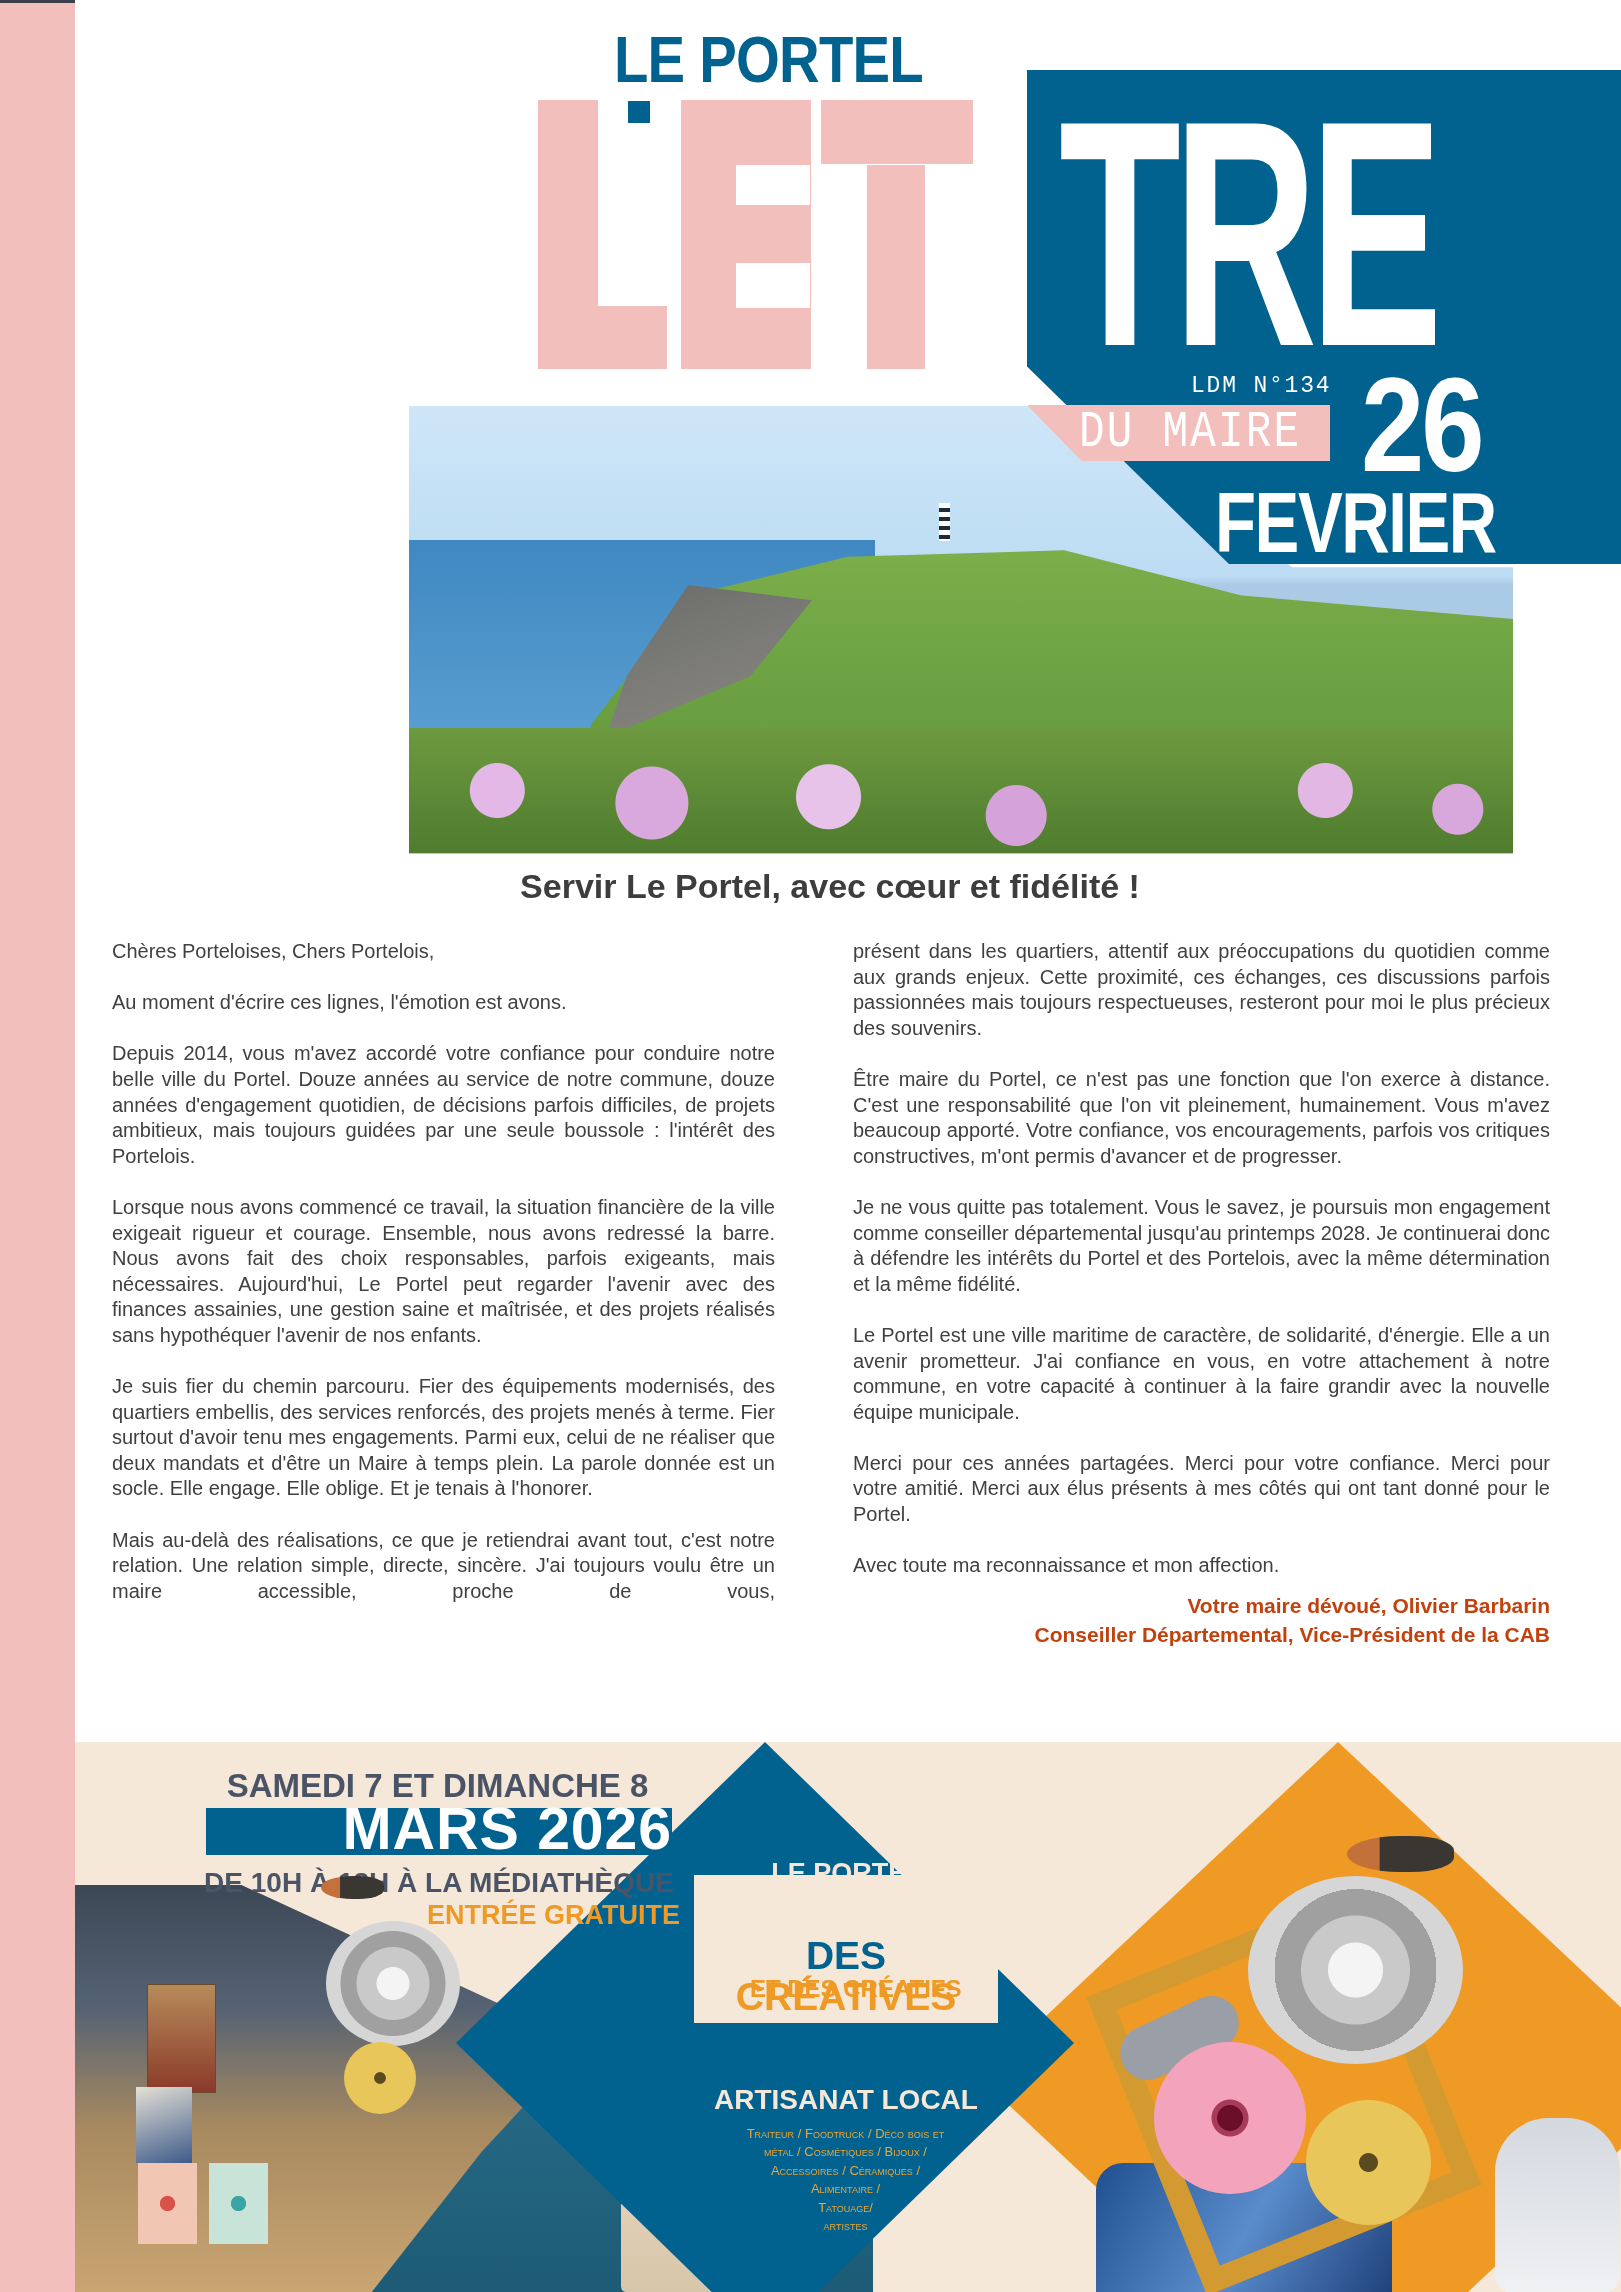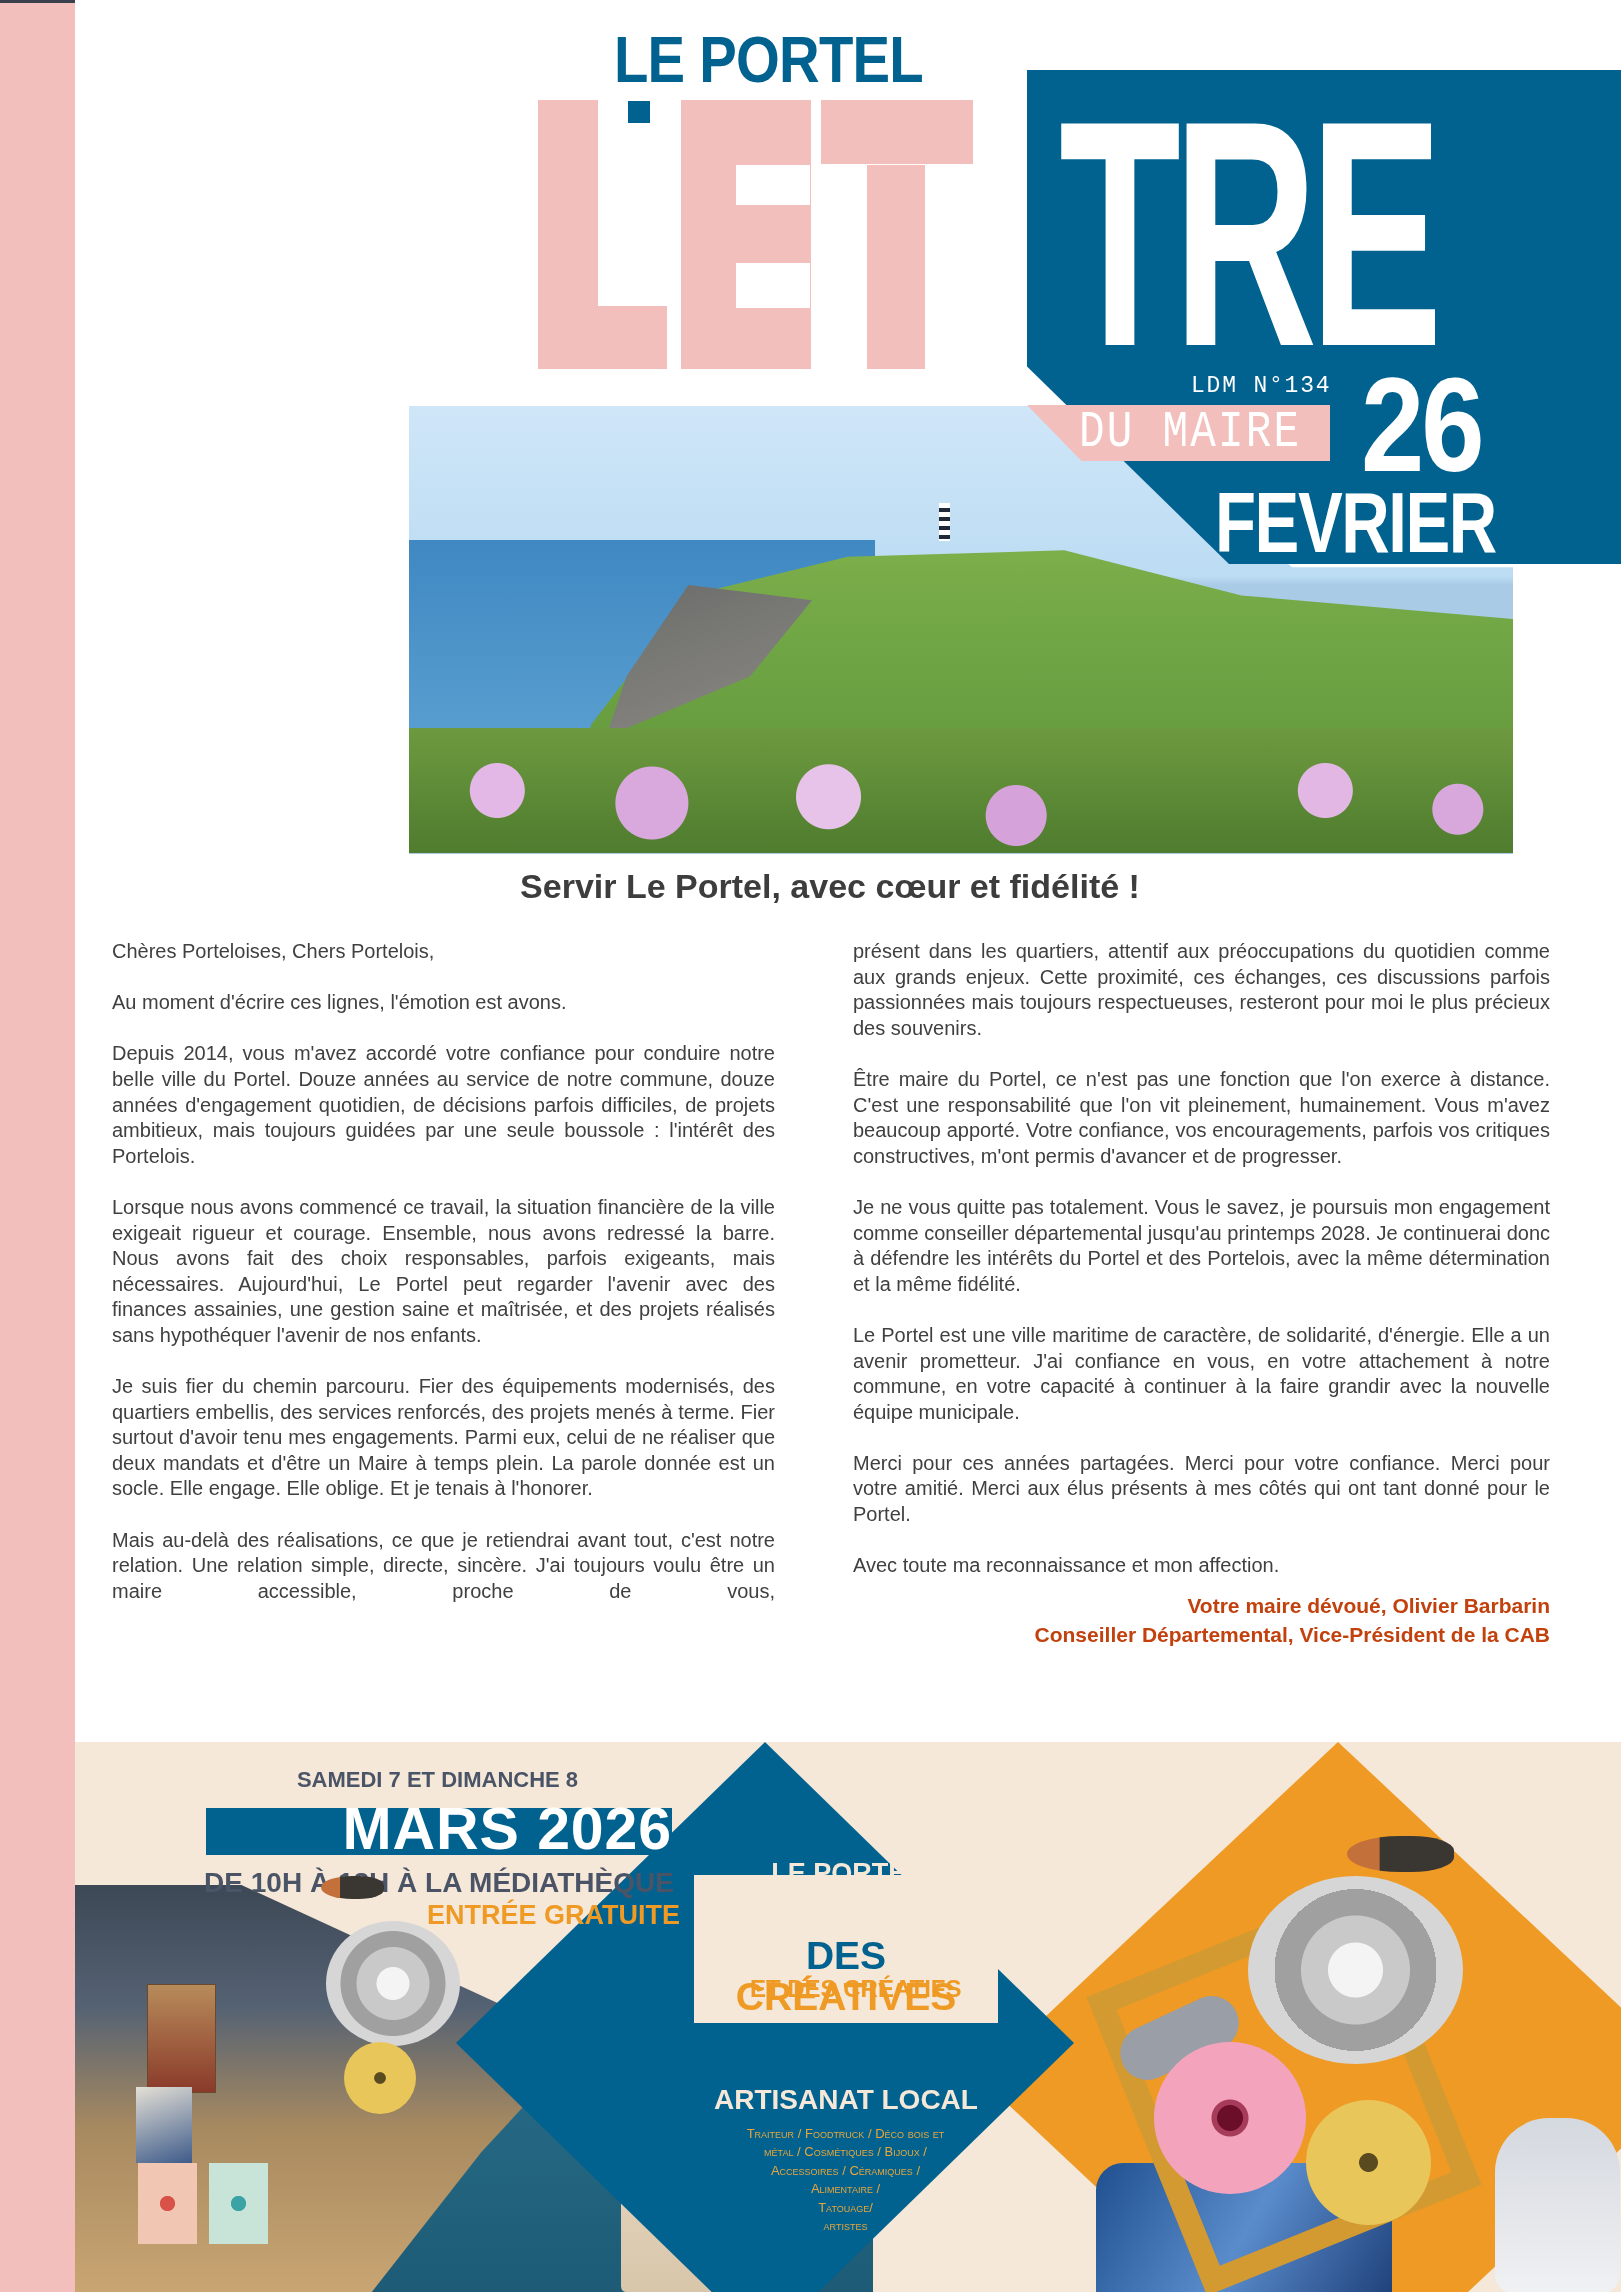--- a/index.html
+++ b/index.html
@@ -74,21 +74,21 @@
   #ceramic-photo { left:296px; top:269px; width:502px; height:282px;
     background:linear-gradient(180deg,#2a6f8a,#1d5b76); clip-path:polygon(22% 50%, 48% 0, 100% 0, 100% 100%, 0 100%); }
   #ceramic-mug { left:546px; top:340px; width:152px; height:210px; background:linear-gradient(180deg,#f1ece6 0%,#f1ece6 30%,#e6d6bf 31%,#d8c6aa 100%); border-radius:5.4px; }
 
   #blue-diamond { left:381px; top:0; width:618px; height:627px; background:#02628F;
     clip-path:polygon(50% 0, 100% 48%, 50% 96%, 0 48%); }
   #orange-diamond { left:905px; top:0; width:716px; height:672px; background:#EE9A24;
     clip-path:polygon(50% 0, 100% 50%, 50% 100%, 0 50%); }
   #title-panel { left:619px; top:133px; width:304px; height:148px; background:#f5e8d8; }
 
-  #ev-dates { left:125px; top:25px; width:475px; text-align:center; font-family:"Liberation Sans", sans-serif; font-weight:bold; font-size:22px; color:#4a5466; }
+  #ev-dates { left:125px; top:25px; width:475px; text-align:center; font-family:"Liberation Sans", sans-serif; font-weight:bold; font-size:33px; color:#4a5466; }
   #ev-month-band { left:131px; top:66px; width:466px; height:47px; background:#02628F; }
   #ev-month { left:131px; top:56px; width:466px; text-align:right; font-family:"Liberation Sans", sans-serif; font-weight:bold; font-size:59px; line-height:63px; color:#ffffff; letter-spacing:0.9px; }
   #ev-hours { left:120px; top:125px; width:488px; text-align:center; font-family:"Liberation Sans", sans-serif; font-weight:bold; font-size:28px; color:#4a5466; }
   #ev-free { left:269px; top:158px; width:336px; text-align:right; font-family:"Liberation Sans", sans-serif; font-weight:bold; font-size:27px; color:#EE9A24; }
 
   #ev-town { left:620px; top:116px; width:304px; text-align:center; font-family:"Liberation Sans", sans-serif; font-weight:bold; font-size:27px; color:#f5e8d8; }
   #ev-title1 { left:619px; top:143px; width:304px; text-align:center; font-family:"Liberation Sans", sans-serif; font-weight:bold; font-size:48px; line-height:52px; color:#02628F; letter-spacing:-0.9px; }
   #ev-title2 { left:619px; top:193px; width:304px; text-align:center; font-family:"Liberation Sans", sans-serif; font-weight:bold; font-size:39px; line-height:41px; color:#02628F; }
   #ev-title2 .accent { color:#EE9A24; }
   #ev-title3 { left:619px; top:233px; width:280px; text-align:right; padding-right:12.5px; box-sizing:border-box; font-family:"Liberation Sans", sans-serif; font-weight:bold; font-size:24px; color:#EE9A24; }

